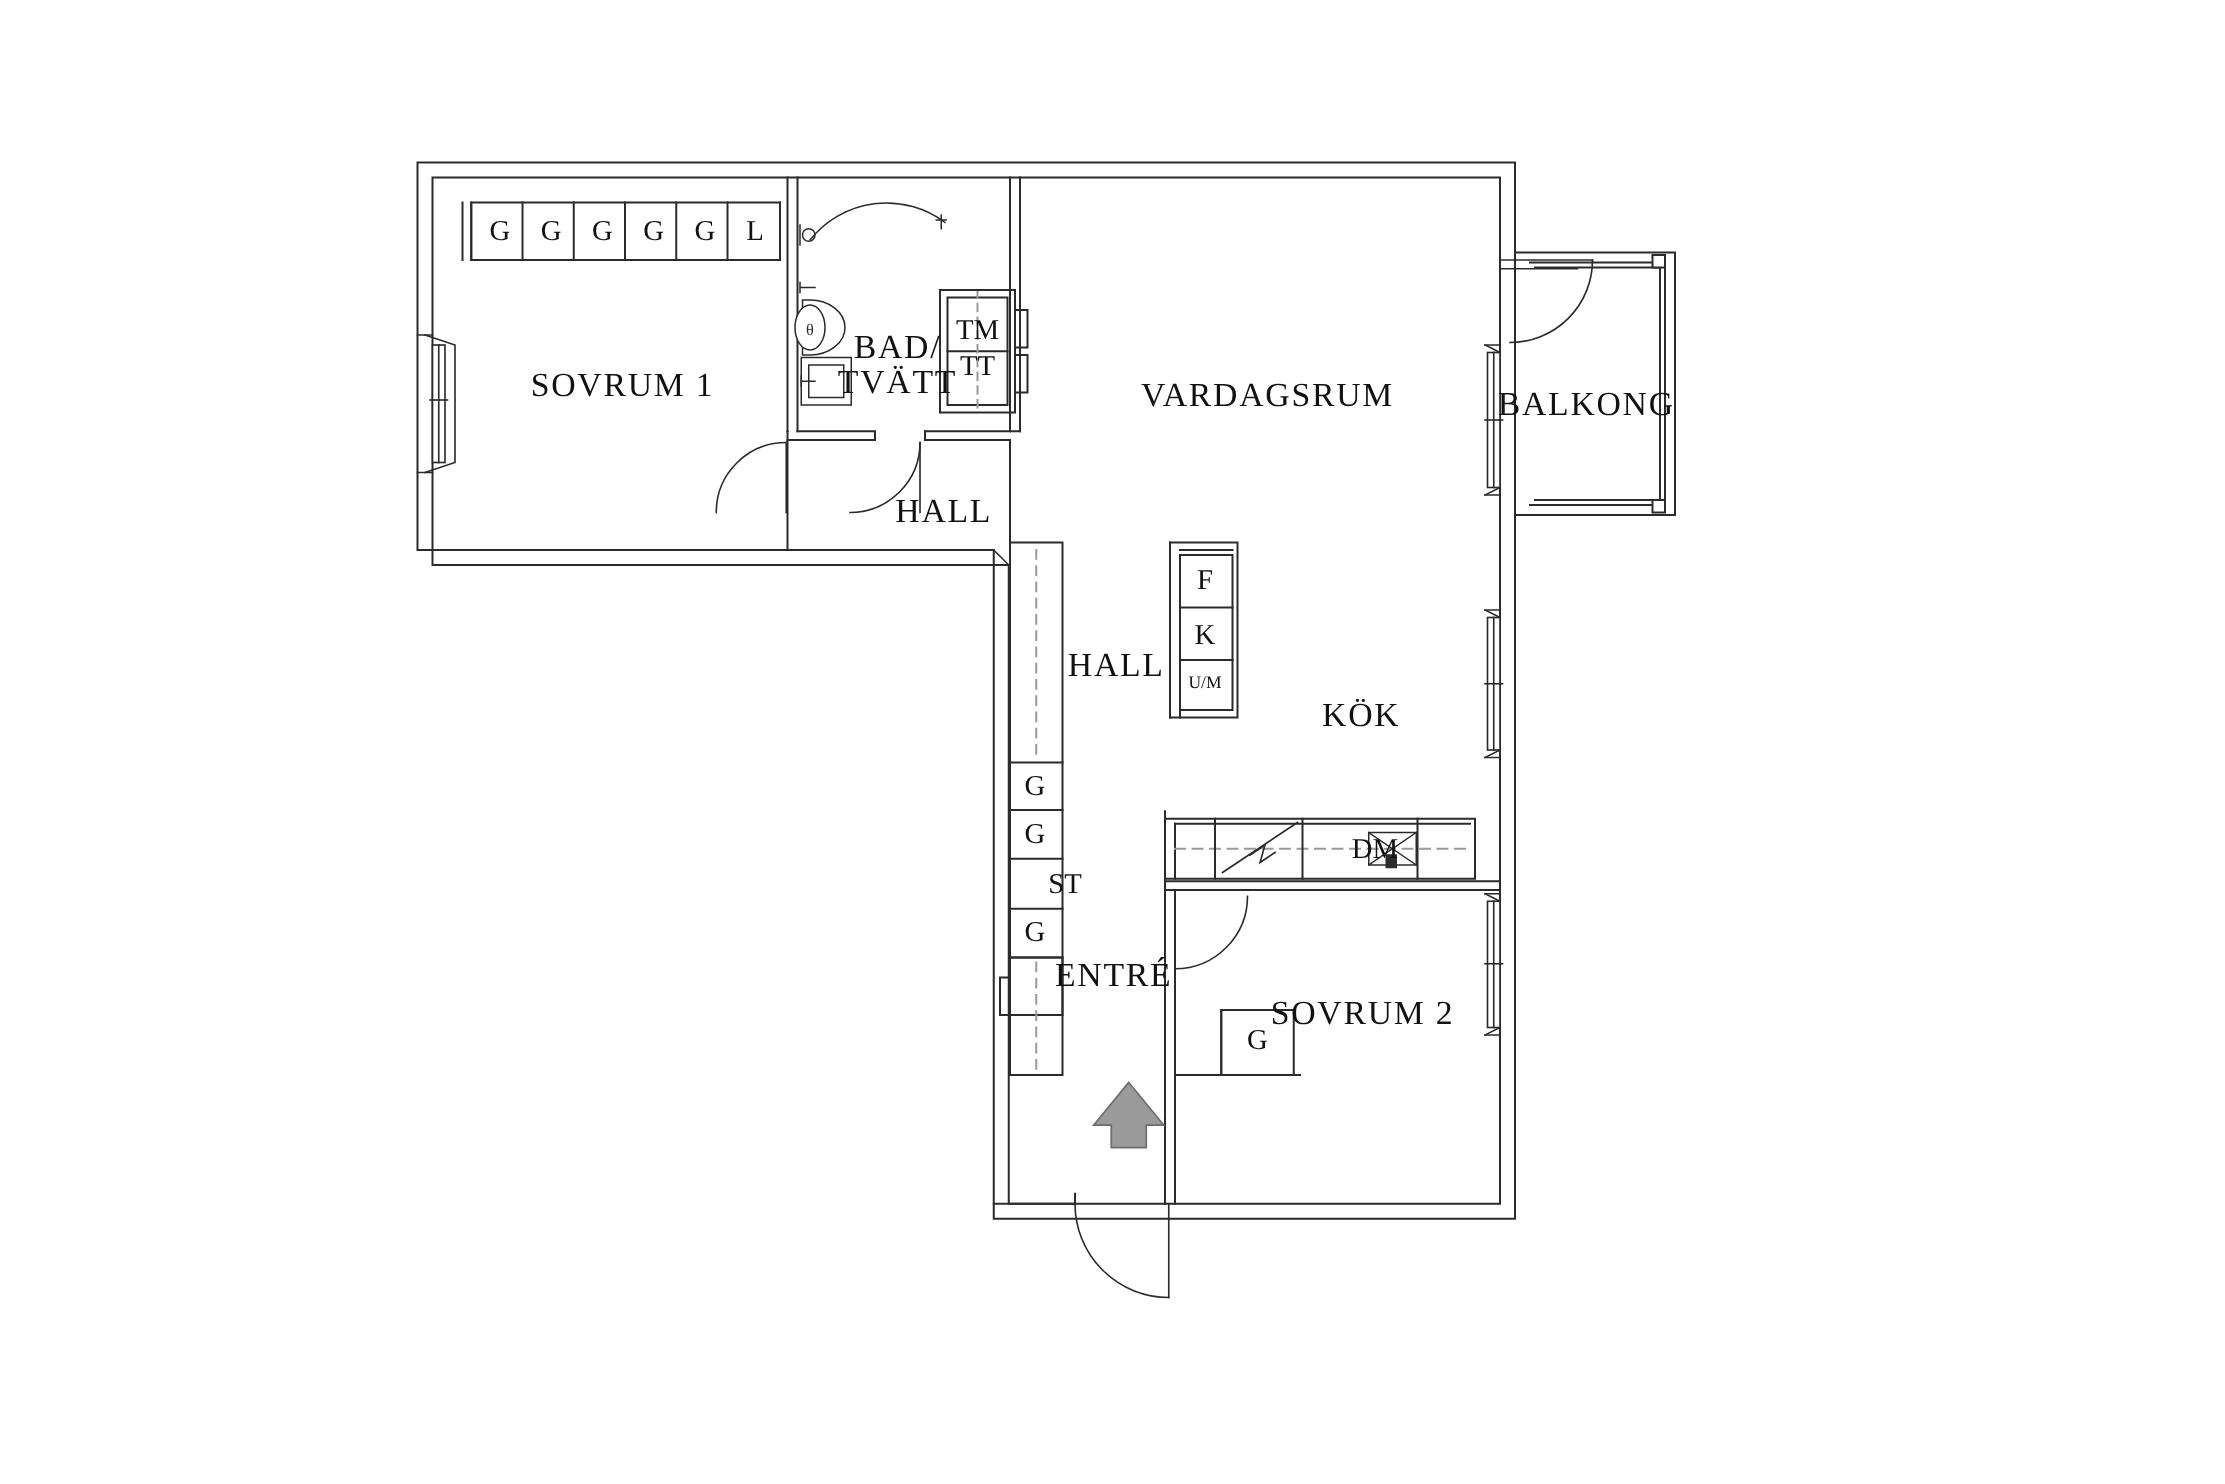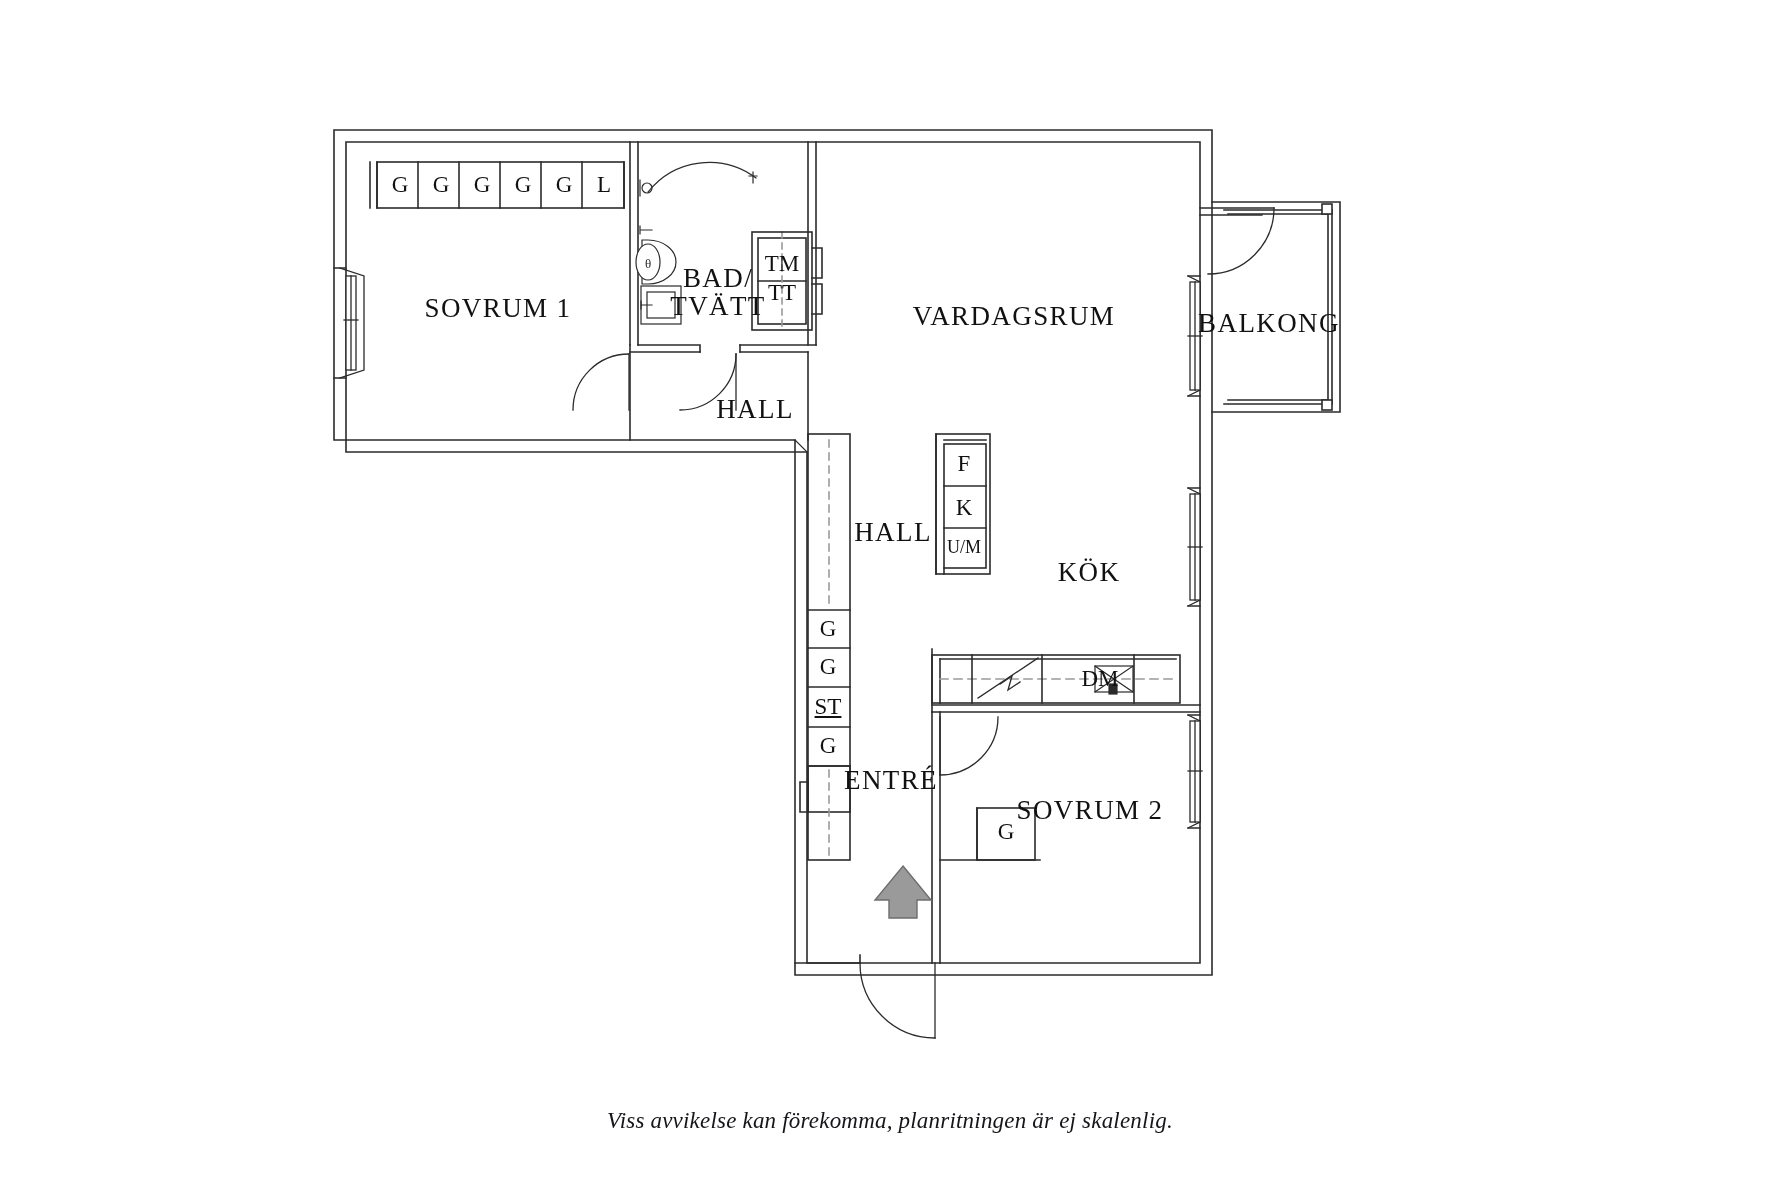--- a/index.html
+++ b/index.html
@@ -42,21 +42,21 @@
   .room-label.two-line { line-height: 1.05; }
   .unit-label {
     position: absolute;
     font-family: "Liberation Serif", "DejaVu Serif", serif;
     font-size: 23px;
     color: #111;
     white-space: nowrap;
     transform: translate(-50%, -50%);
     text-align: center;
   }
-  .unit-label.small { font-size: 18px; }
+  .unit-label.small { font-size: 14px; }
   .caption {
     position: absolute;
     left: 0;
     top: 1108px;
     width: 1780px;
     text-align: center;
     font-family: "Liberation Serif", "DejaVu Serif", serif;
     font-style: italic;
     font-size: 23px;
     color: #15151a;
@@ -291,20 +291,19 @@
   <div class="unit-label" style="left:782px; top:293px;">TT</div>
 
   <div class="unit-label" style="left:964px; top:464px;">F</div>
   <div class="unit-label" style="left:964px; top:508px;">K</div>
   <div class="unit-label small" style="left:964px; top:547px;">U/M</div>
 
   <div class="unit-label" style="left:1100px; top:679px;">DM</div>
 
   <div class="unit-label" style="left:828px; top:629px;">G</div>
   <div class="unit-label" style="left:828px; top:667px;">G</div>
-  <div class="unit-label" style="left:828px; top:707px;text-decoration:underline;">ST</div>
+  <div class="unit-label" style="left:852px; top:707px;">ST</div>
   <div class="unit-label" style="left:828px; top:746px;">G</div>
 
   <div class="unit-label" style="left:1006px; top:832px;">G</div>
 
-  <div class="caption">Viss avvikelse kan förekomma, planritningen är ej skalenlig.</div>
 
 </div>
 
 </body></html>

